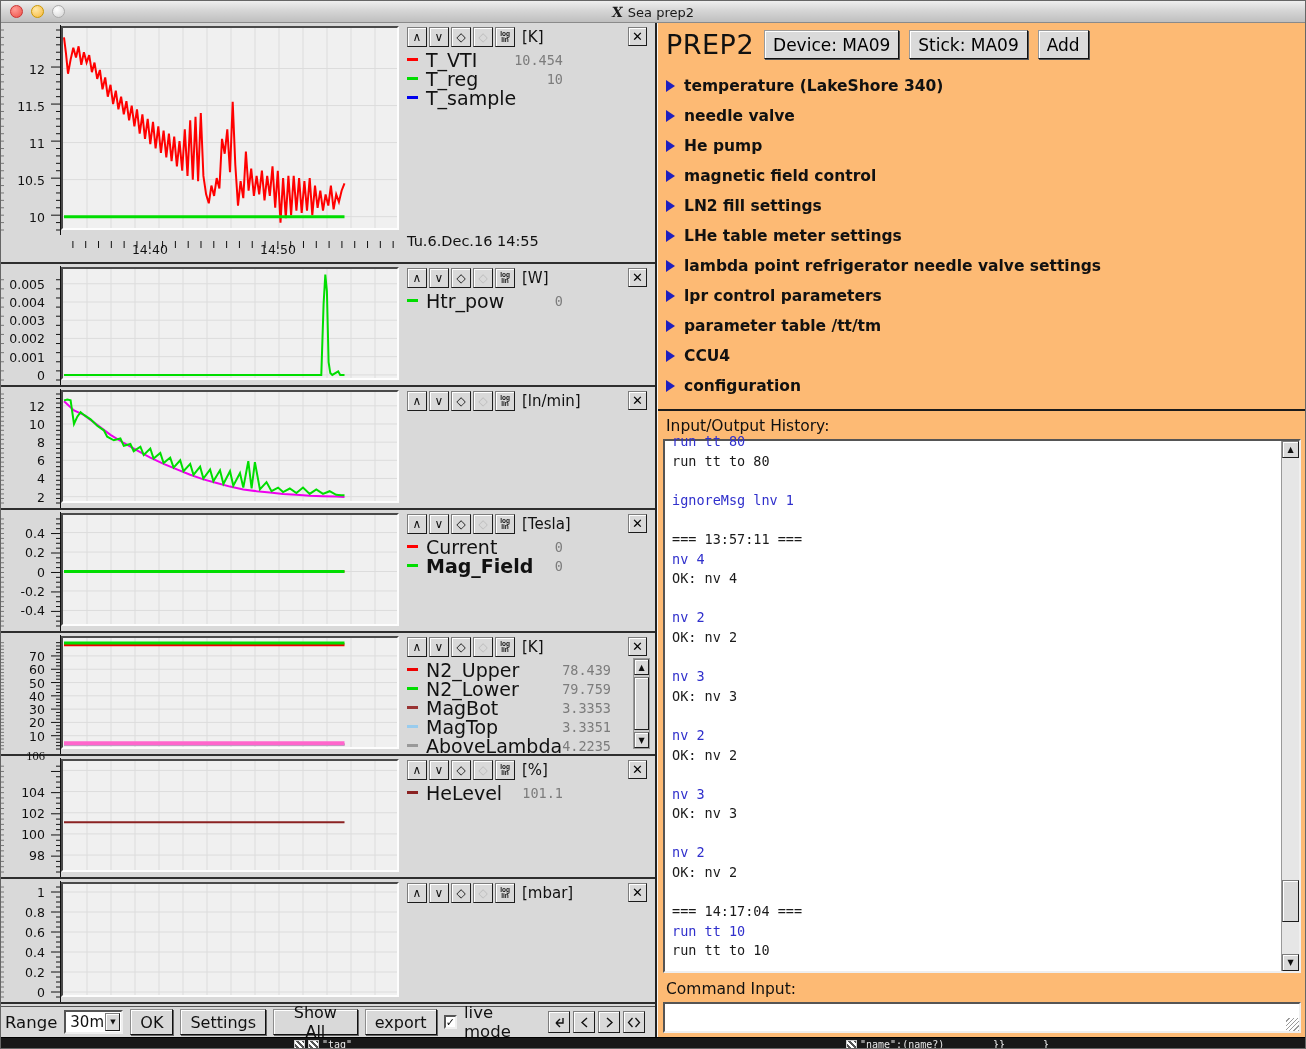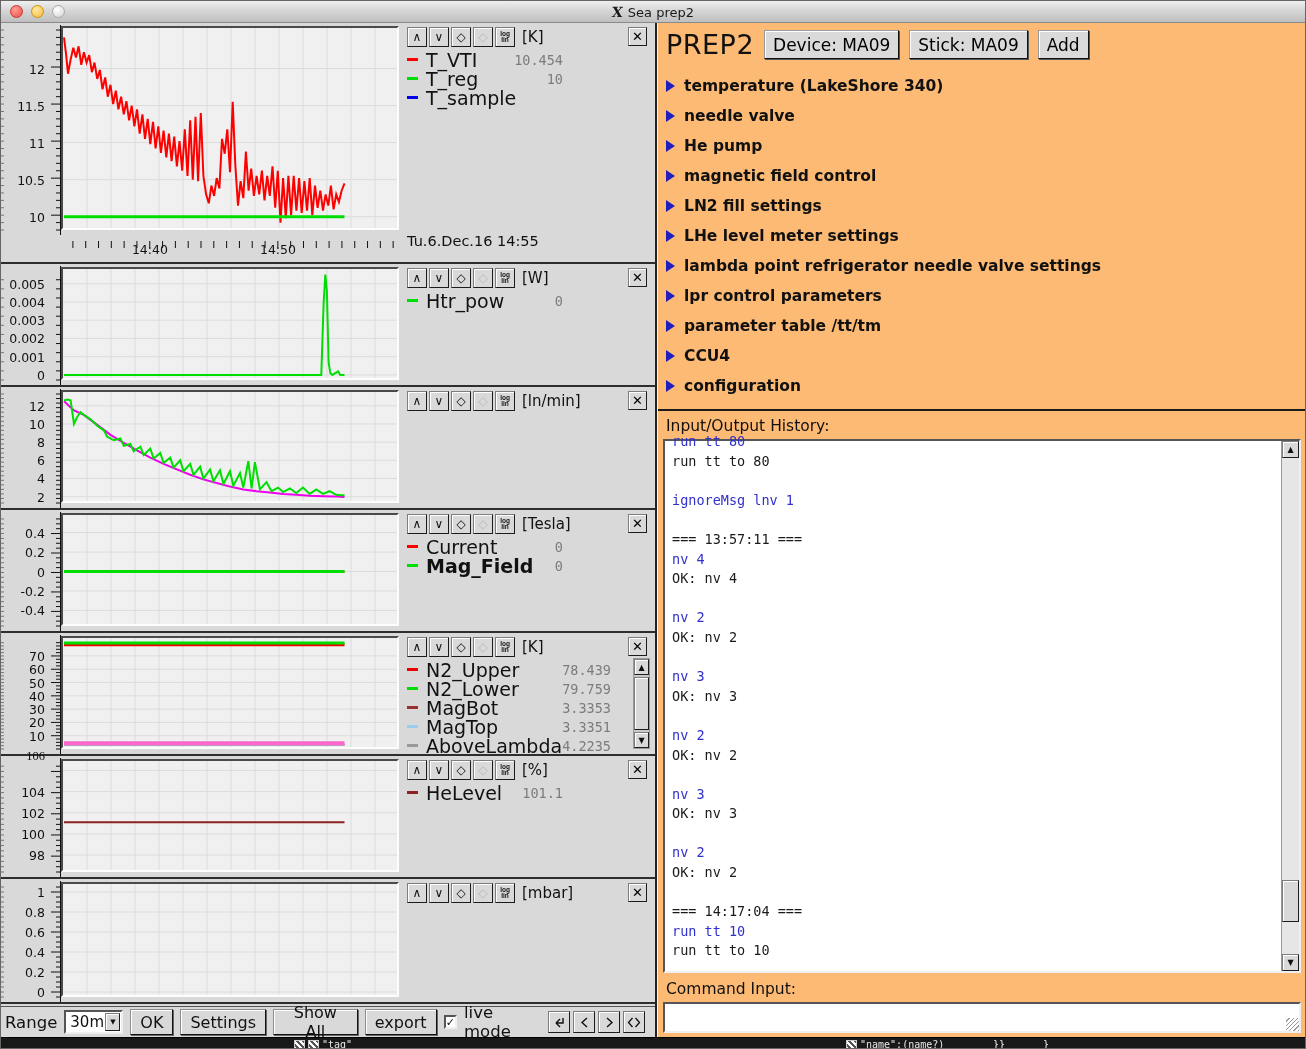--- a/index.html
+++ b/index.html
@@ -992,21 +992,21 @@
           <div class="tree-item">
             <span class="tri"></span>
             <span class="tree-label">magnetic field control</span>
           </div>
           <div class="tree-item">
             <span class="tri"></span>
             <span class="tree-label">LN2 fill settings</span>
           </div>
           <div class="tree-item">
             <span class="tri"></span>
-            <span class="tree-label">LHe level meter settings</span>
+            <span class="tree-label">LHe table meter settings</span>
           </div>
           <div class="tree-item">
             <span class="tri"></span>
             <span class="tree-label">lambda point refrigerator needle valve settings</span>
           </div>
           <div class="tree-item">
             <span class="tri"></span>
             <span class="tree-label">lpr control parameters</span>
           </div>
           <div class="tree-item">

